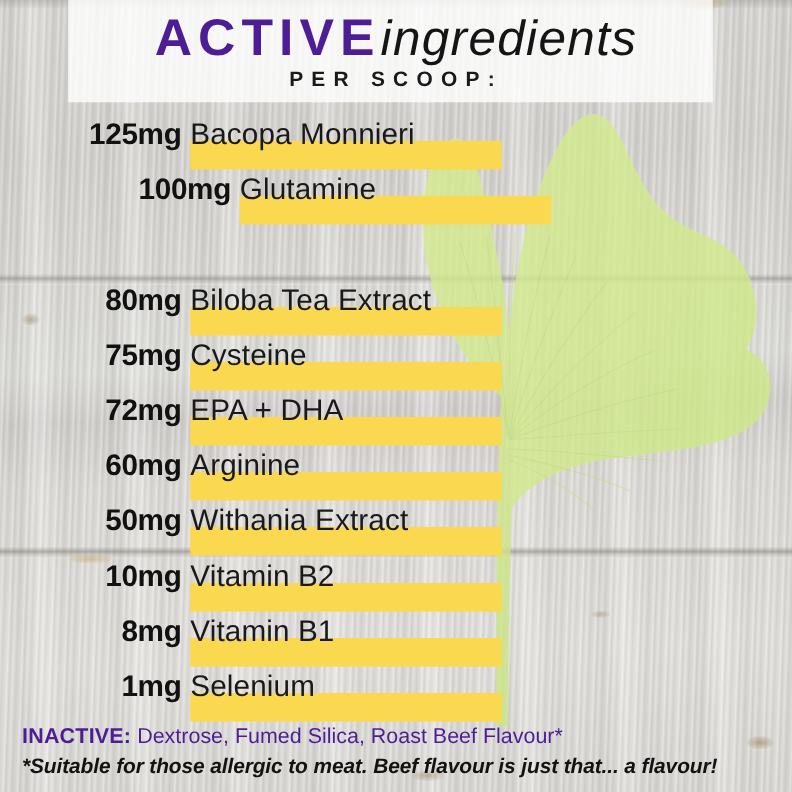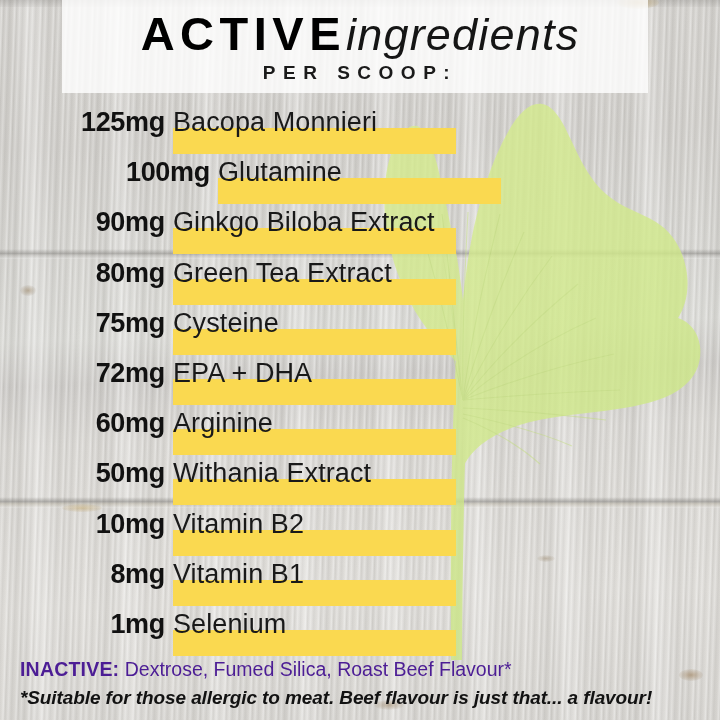--- a/index.html
+++ b/index.html
@@ -61,21 +61,21 @@
   #header-panel {
     position:absolute; left:62px; top:-4px; width:586px; height:97px;
     background:rgba(255,255,255,0.80);
   }
   #title-row {
     position:absolute; left:0; top:6px; width:720px;
     text-align:center; white-space:nowrap;
   }
   #title-active {
     font-size:47px; font-weight:700; letter-spacing:5.5px;
-    color:#000000; vertical-align:baseline;
+    color:#4c1d95; vertical-align:baseline;
   }
   #title-ingredients {
     font-size:45px; font-style:italic; font-weight:400; letter-spacing:1.2px;
     color:#151515; vertical-align:baseline;
   }
   #subtitle {
     position:absolute; left:0; top:62px; width:720px;
     text-align:center;
     font-size:19px; font-weight:700; letter-spacing:7.5px;
     color:#1a1a1a;
@@ -203,29 +203,24 @@
     <div class="row" style="top: 104px;">
       <div class="bar" style="background: rgb(250, 217, 80);"></div>
       <div class="amt">125mg</div>
       <div class="name">Bacopa Monnieri</div>
     </div>
     <div class="row" style="top: 154.2px; margin-left: 45px;">
       <div class="bar" style="background: rgb(250, 217, 80);"></div>
       <div class="amt">100mg</div>
       <div class="name">Glutamine</div>
     </div>
-    <div class="row" style="top: 204.4px;">
-      <div class="bar" style="background: rgb(250, 217, 80);"></div>
-      <div class="amt">90mg</div>
-      <div class="name">Ginkgo Biloba Extract</div>
-    </div>
     <div class="row" style="top: 254.6px;">
       <div class="bar" style="background: rgb(250, 217, 80);"></div>
       <div class="amt">80mg</div>
-      <div class="name">Green Tea Extract</div>
+      <div class="name">Biloba Tea Extract</div>
     </div>
     <div class="row" style="top: 304.8px;">
       <div class="bar" style="background: rgb(250, 217, 80);"></div>
       <div class="amt">75mg</div>
       <div class="name">Cysteine</div>
     </div>
     <div class="row" style="top: 355px;">
       <div class="bar" style="background: rgb(250, 217, 80);"></div>
       <div class="amt">72mg</div>
       <div class="name">EPA + DHA</div>

